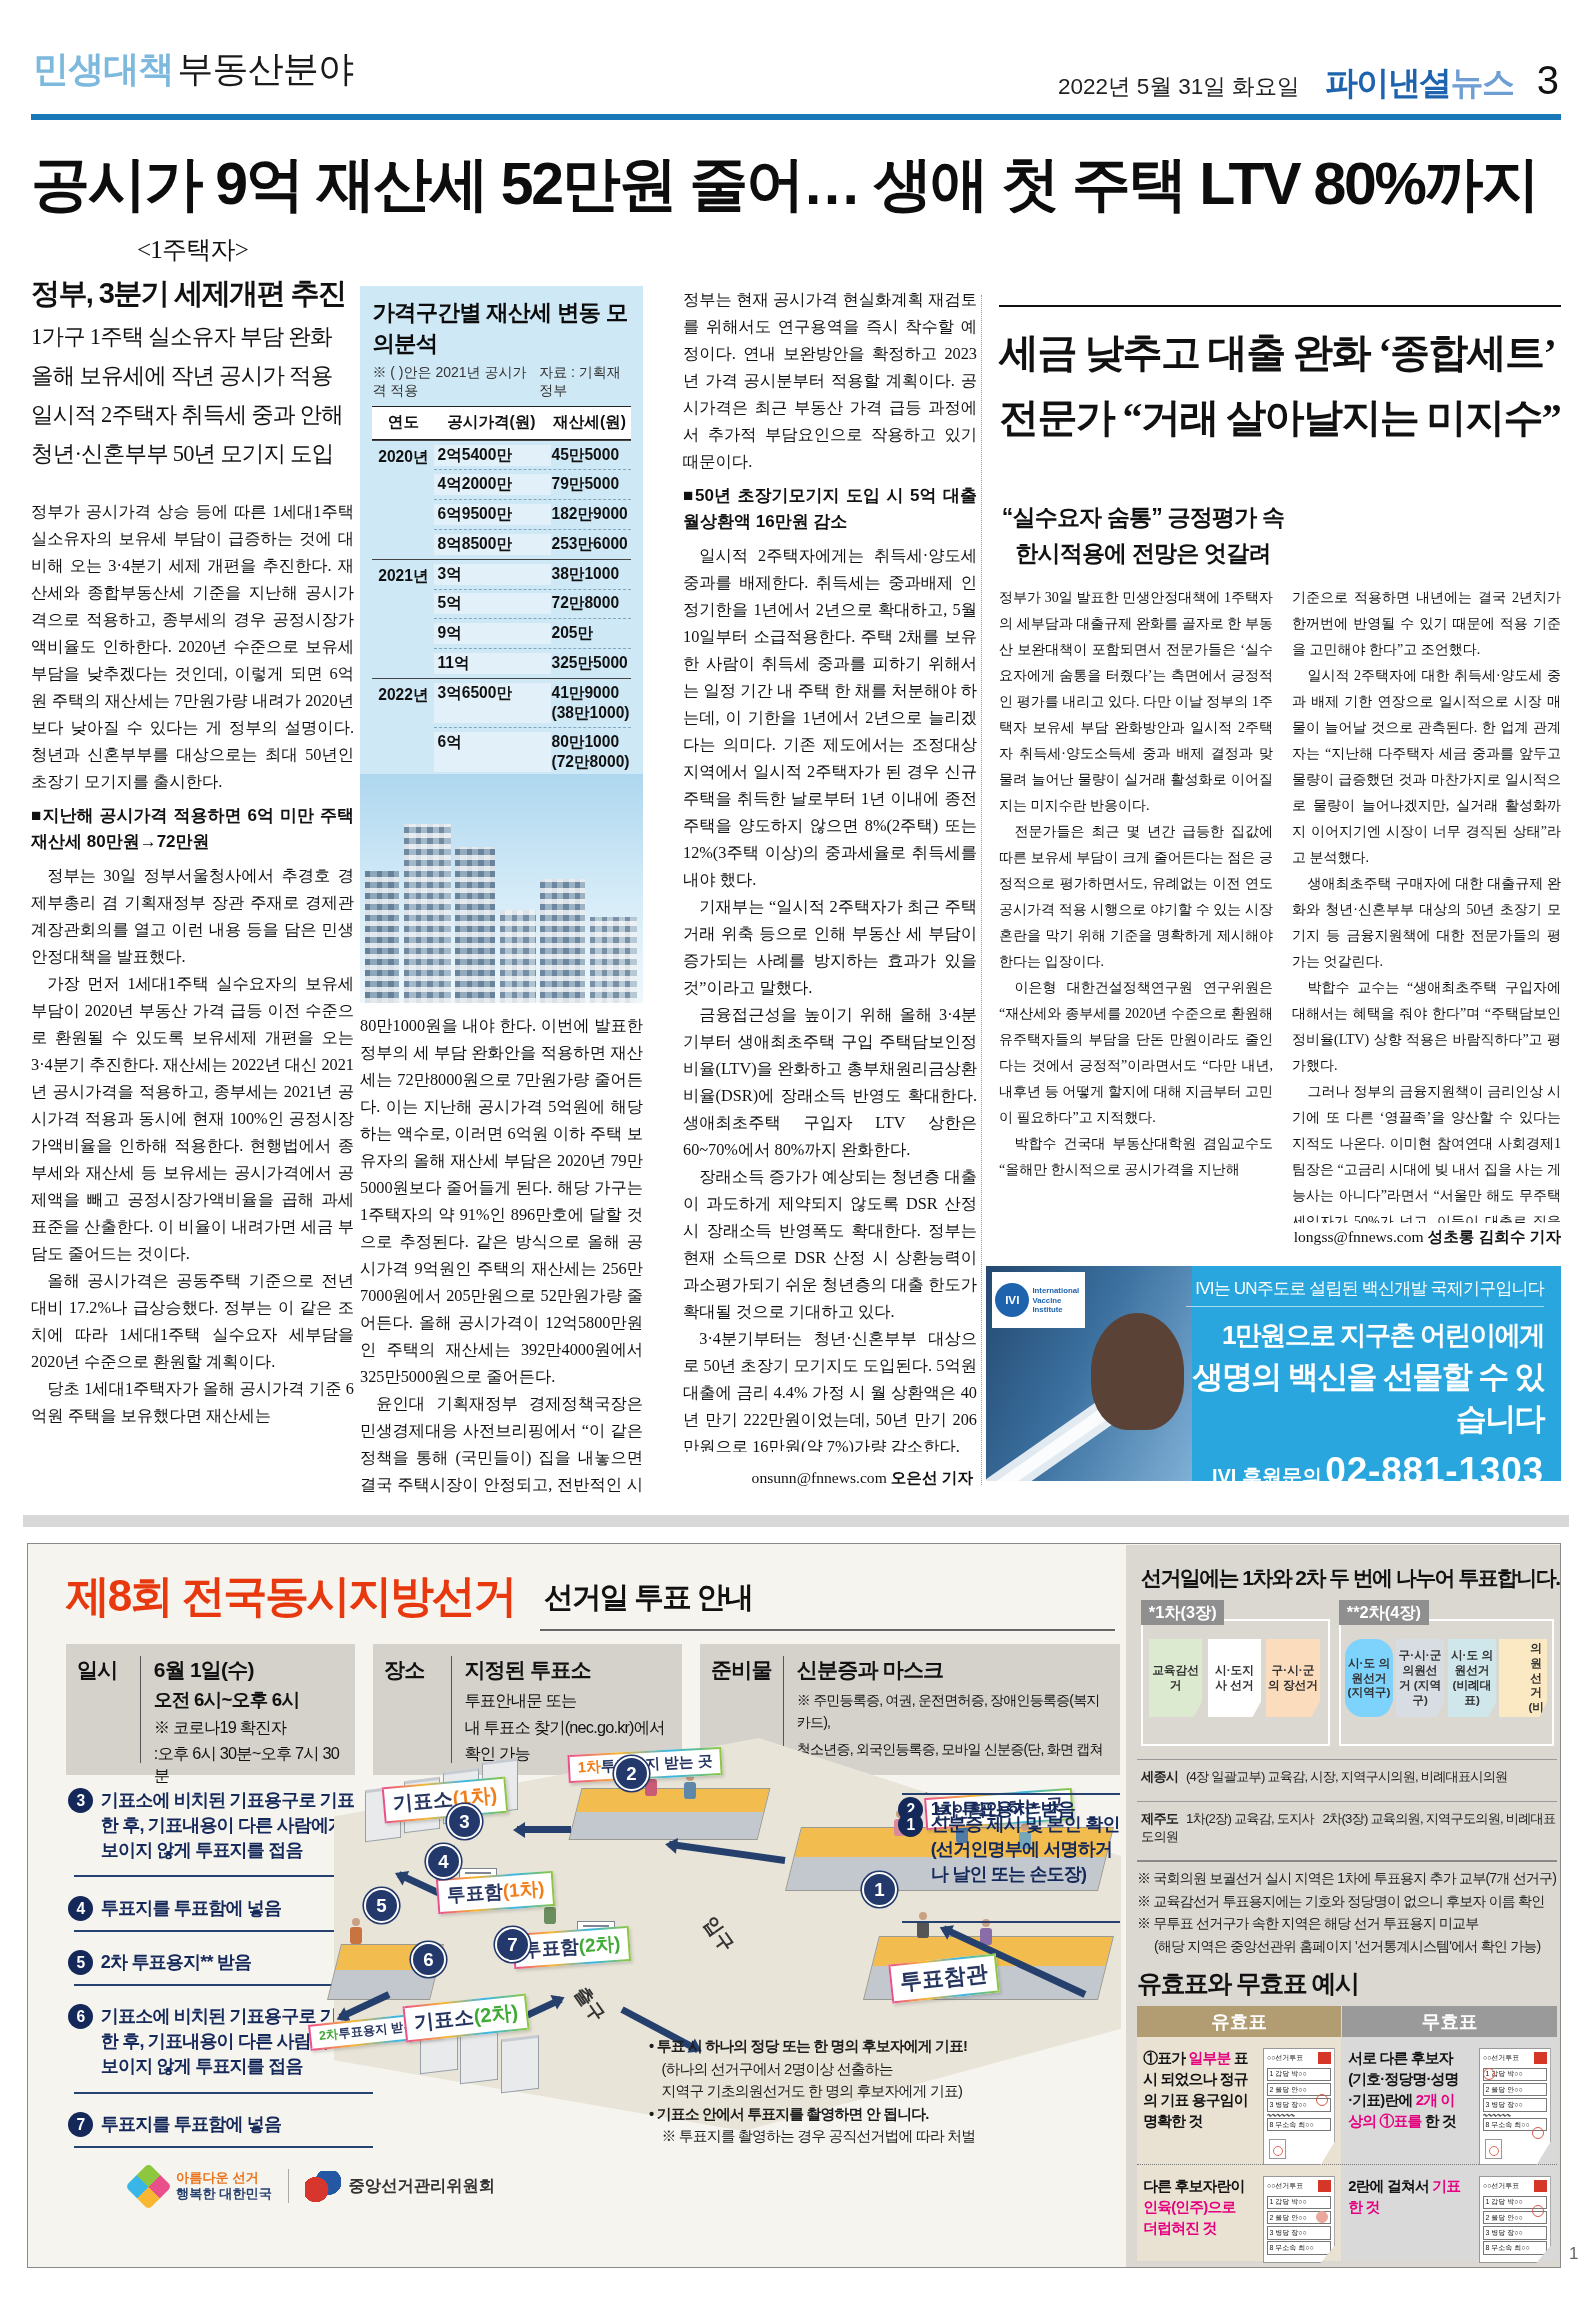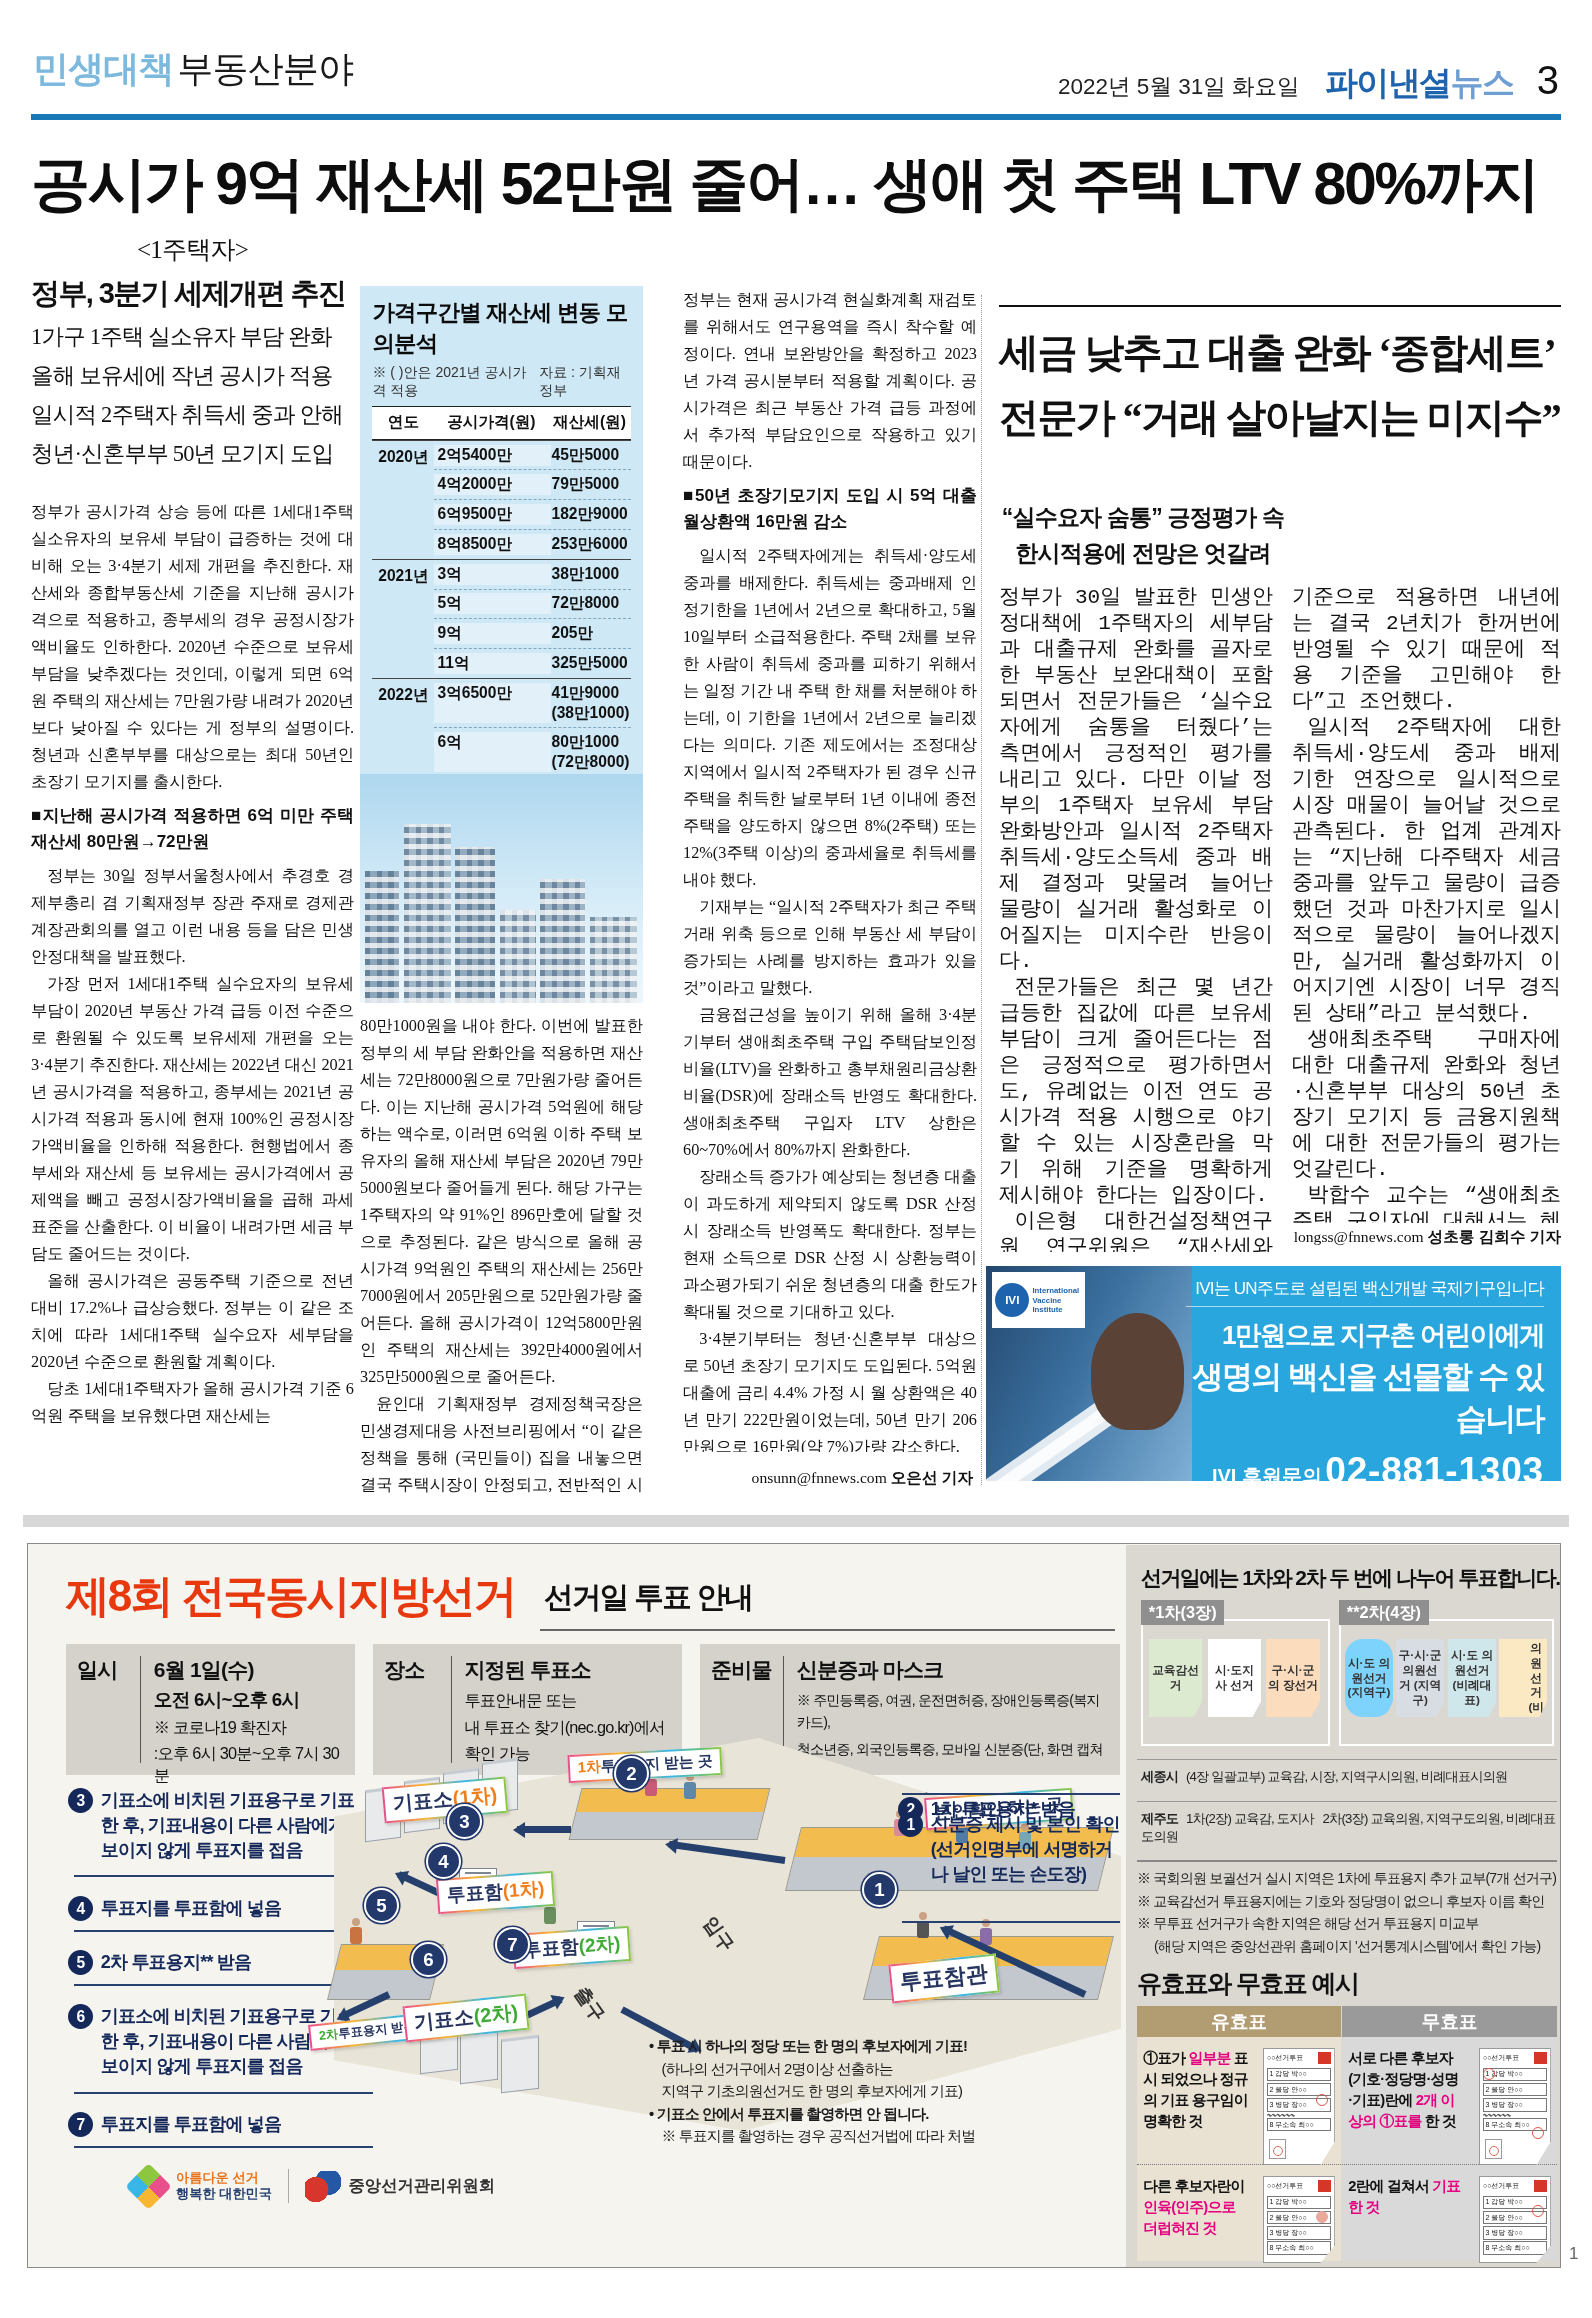--- a/index.html
+++ b/index.html
@@ -34,21 +34,21 @@
   .t-year{width:62px;font-size:15.6px;font-weight:bold;padding-top:6.2px;text-align:center;}
   .t-rows{flex:1;display:flex;flex-direction:column;}
   .t-row{display:flex;border-top:0.8px dashed #7fa6bd;padding:3.9px 0;}
   .t-row:first-child{border-top:none;}
   .t-row .c2{width:114px;font-size:15.6px;font-weight:bold;background:rgba(255,255,255,0.40);padding-left:3.1px;}
   .t-row .c3{flex:1;font-size:15.6px;font-weight:bold;white-space:pre-line;line-height:20px;}
   .t-bottom{border-bottom:2.3px solid #222;}
   
   .ophl{font-family:"Liberation Serif",serif;font-size:40px;font-weight:bold;letter-spacing:-1.6px;white-space:nowrap;}
   .opdeck{font-size:23px;font-weight:bold;line-height:36px;text-align:center;letter-spacing:-0.8px;}
-  .opcol p{margin:0;font-family:Liberation Mono, monospace;font-size:21px;line-height:26px;
+  .opcol p{margin:0;font-family:Liberation Serif, serif;font-size:14px;line-height:26px;
            text-align:justify;text-indent:15.6px;}
   .byline{font-size:15.6px;font-family:"Liberation Serif",serif;text-align:right;}
   .byline .nm{font-weight:bold;font-family:"Liberation Sans",sans-serif;}
   
   .photo{background:linear-gradient(#aed7ef 0%,#d6ecf8 55%,#eef7fc 100%);overflow:hidden;}
   .bldg{position:absolute;bottom:0;background:#9db3c4;}
   .bldg.win{background-image:repeating-linear-gradient(0deg,rgba(255,255,255,.75) 0 4.7px,transparent 4.7px 11px),
             repeating-linear-gradient(90deg,rgba(70,100,130,.55) 0 5.4px,transparent 5.4px 11.7px);}
   
   .ad{background:#29a6dd;overflow:hidden;}

